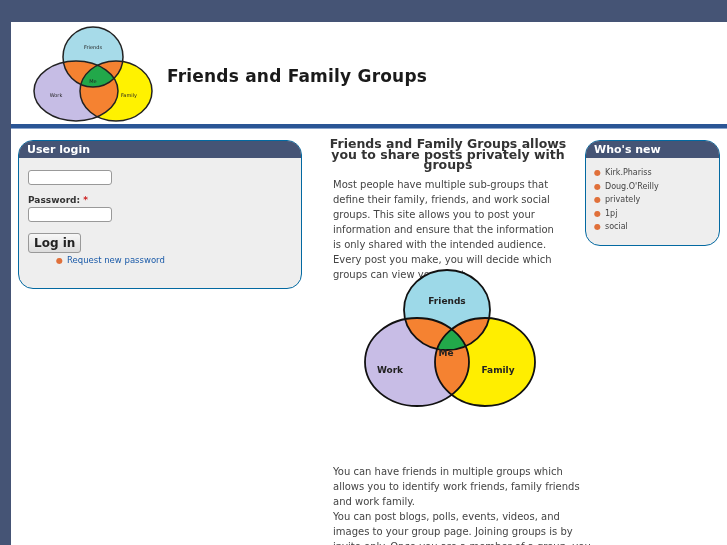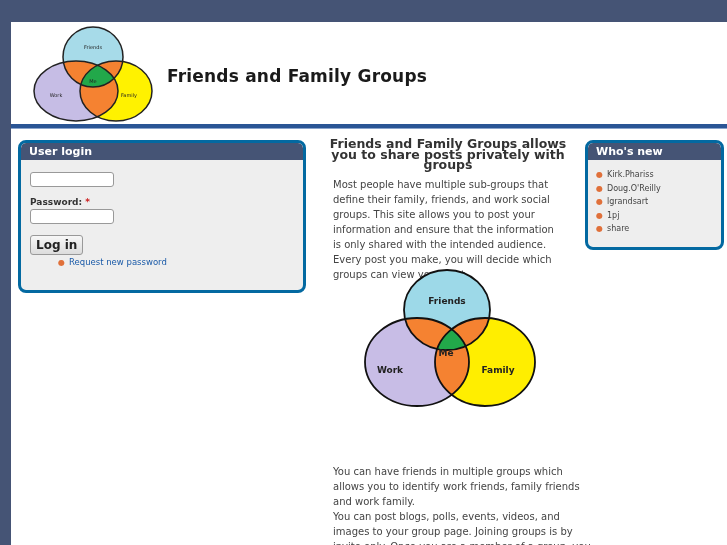--- a/index.html
+++ b/index.html
@@ -15,21 +15,21 @@
   }
   .header { position:absolute; left:0; top:0; width:716px; height:102px; background:#fff; }
   .logo { position:absolute; left:20px; top:3px; width:130px; height:100px; }
   .site-title {
     position:absolute; left:156px; top:44px; font-size:17px; font-weight:bold;
     color:#1a1a1a; font-family:"DejaVu Sans", sans-serif; letter-spacing:0.2px;
   }
   .divider { position:absolute; left:0; top:102px; width:716px; height:4px; background:#2a5595; border-bottom:1px solid #8aa4cc; }
 
   .block {
-    position:absolute; background:#eeeeee; border:3px solid #0369a1; border-radius:8px; overflow:hidden;
+    position:absolute; background:#eeeeee; border:1px solid #0369a1; border-radius:15px; overflow:hidden;
   }
   .block-title {
     background:#455475; color:#ffffff; font-weight:bold; font-size:11px;
     height:17px; line-height:17px; padding-left:8px; border-radius:5px 5px 0 0;
   }
   .login { left:7px; top:118px; width:282px; height:147px; }
   .login .body { padding:10px 9px; font-size:9px; }
   .label { font-weight:bold; color:#333; font-size:9px; margin-top:5px; }
   .req { color:#cc2222; }
   .inp {
@@ -163,18 +163,18 @@
 
     <p class="p2">You can have friends in multiple groups which allows you to identify work friends,  family friends and work family.</p>
     <p class="p3">You can post blogs,  polls,  events,  videos, and images to your group page.  Joining groups is by invite only.  Once you are a member of a group,  you may create your own groups.</p>
   </div>
 
   <div class="block whosnew">
     <div class="block-title">Who's new</div>
     <ul>
       <li><span class="bullet">●</span><span>Kirk.Phariss</span></li>
       <li><span class="bullet">●</span><span>Doug.O'Reilly</span></li>
-      <li><span class="bullet">●</span><span>lgrandsart</span></li>
+      <li><span class="bullet">●</span><span>privately</span></li>
       <li><span class="bullet">●</span><span>1pj</span></li>
-      <li><span class="bullet">●</span><span>share</span></li>
+      <li><span class="bullet">●</span><span>social</span></li>
     </ul>
   </div>
 </div>
 
 </body></html>

